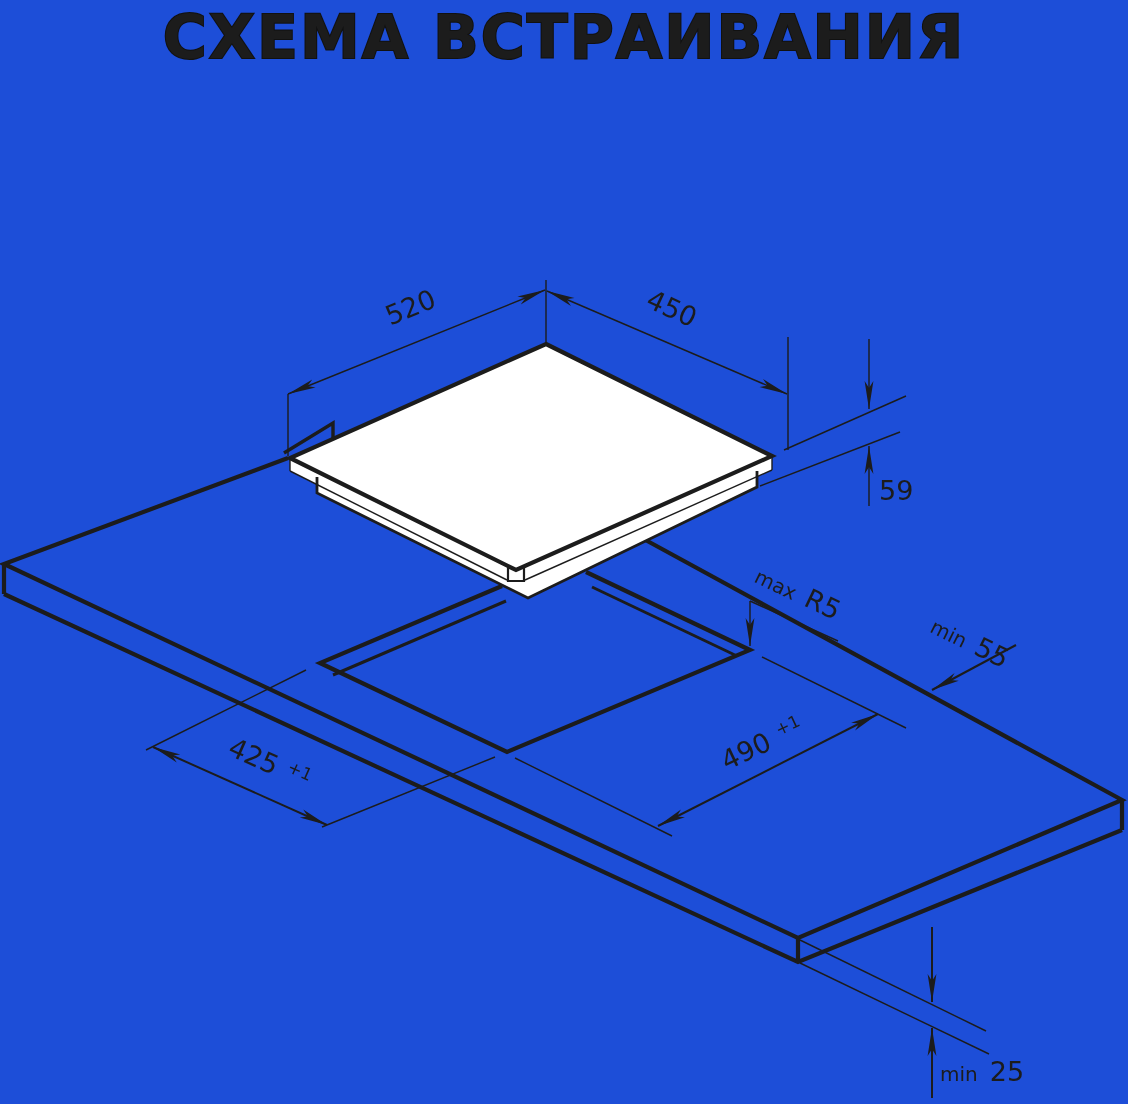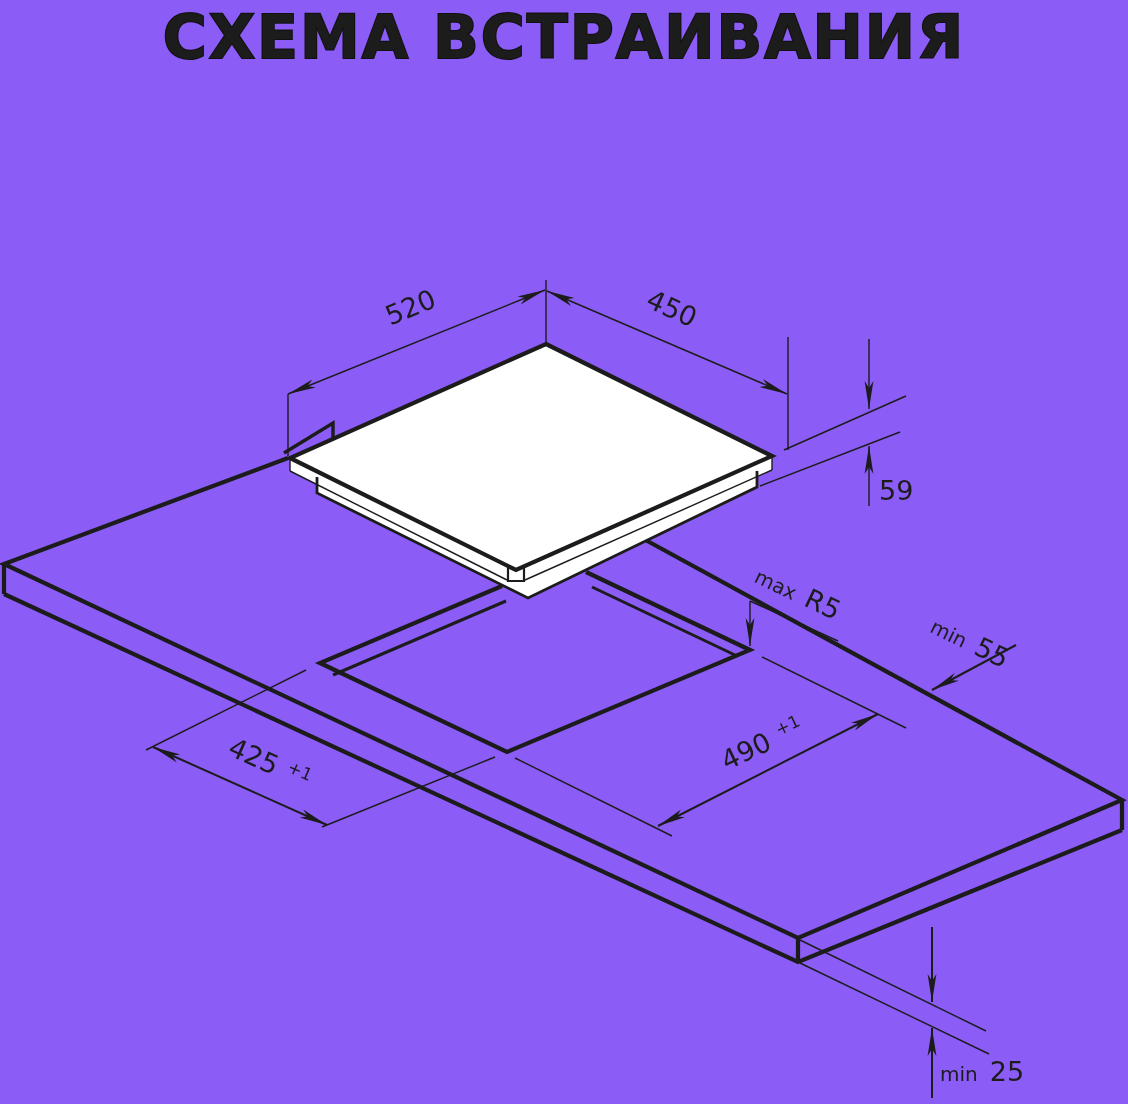--- a/index.html
+++ b/index.html
@@ -1,16 +1,16 @@
 <!DOCTYPE html>
 <html><head>
 <meta charset="utf-8">
 <style>
   html,body{margin:0;padding:0;background:#fff;}
-  .page{width:1128px;height:1104px;background:#8b5cf6;position:relative;overflow:hidden;
+  .page{width:1128px;height:1104px;background:#1d4ed8;position:relative;overflow:hidden;
         font-family:"DejaVu Sans",sans-serif;}
   svg{display:block;}
   .thick{stroke:#1c1c1c;stroke-width:4.2;fill:none;stroke-linejoin:miter;stroke-linecap:butt;}
   .semithick{stroke:#1c1c1c;stroke-width:3;fill:none;}
   .med{stroke:#1c1c1c;stroke-width:2.2;fill:none;}
   .thin{stroke:#1c1c1c;stroke-width:1.4;fill:none;}
   .whitefill{fill:#ffffff;stroke:none;}
   .glass{fill:#ffffff;stroke:#1c1c1c;stroke-width:4.2;stroke-linejoin:miter;}
   text{fill:#1c1c1c;}
   .dimtext{font-size:27px;}

